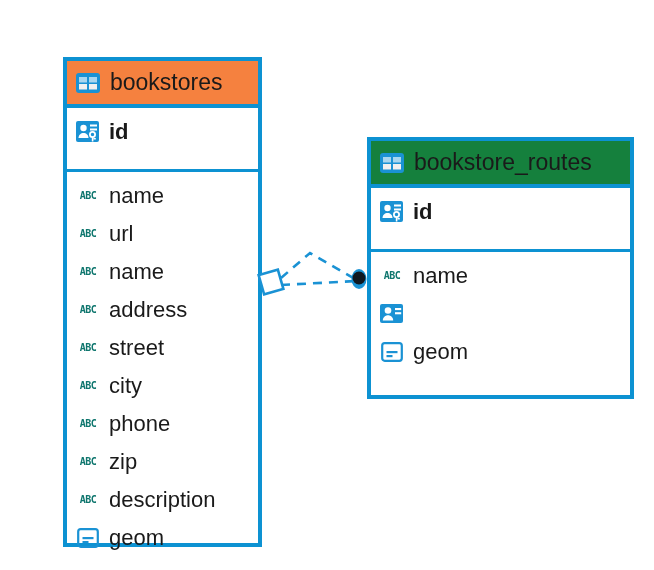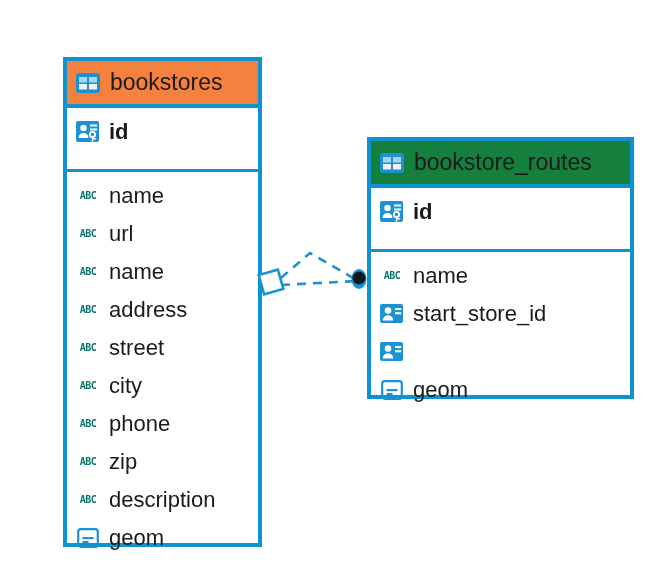--- a/index.html
+++ b/index.html
@@ -250,43 +250,31 @@
       </div>
     </div>
 
     <div class="field-list">
 
       <div class="field-row">
         <span class="icon-abc">ABC</span>
         <span class="field-name">name</span>
       </div>
 
+
       <div class="field-row">
         <span class="icon">
           <svg width="26" height="26" viewBox="0 0 26 26">
             <rect x="1" y="3" width="23" height="19" rx="2" fill="#1a92d4"></rect>
             <circle cx="9" cy="9.5" r="3.3" fill="#ffffff"></circle>
             <path d="M3.8 19.5c0-3.1 2.5-5.2 5.2-5.2s5.2 2.1 5.2 5.2z" fill="#ffffff"></path>
             <rect x="16" y="7" width="6.2" height="2.1" fill="#ffffff"></rect>
             <rect x="16" y="11.2" width="6.2" height="2.1" fill="#ffffff"></rect>
           </svg>
         </span>
-        <span class="field-name">start_store_id</span>
-      </div>
-
-      <div class="field-row">
-        <span class="icon">
-          <svg width="26" height="26" viewBox="0 0 26 26">
-            <rect x="1" y="3" width="23" height="19" rx="2" fill="#1a92d4"></rect>
-            <circle cx="9" cy="9.5" r="3.3" fill="#ffffff"></circle>
-            <path d="M3.8 19.5c0-3.1 2.5-5.2 5.2-5.2s5.2 2.1 5.2 5.2z" fill="#ffffff"></path>
-            <rect x="16" y="7" width="6.2" height="2.1" fill="#ffffff"></rect>
-            <rect x="16" y="11.2" width="6.2" height="2.1" fill="#ffffff"></rect>
-          </svg>
-        </span>
       </div>
 
       <div class="field-row">
         <span class="icon">
           <svg width="24" height="24" viewBox="0 0 24 24">
             <rect x="2.2" y="3.2" width="19.6" height="17.6" rx="2.5" fill="none" stroke="#1a92d4" stroke-width="2.2"></rect>
             <rect x="6.5" y="11" width="11" height="2.2" fill="#1a92d4"></rect>
             <rect x="6.5" y="15" width="6" height="2.2" fill="#1a92d4"></rect>
           </svg>
         </span>

